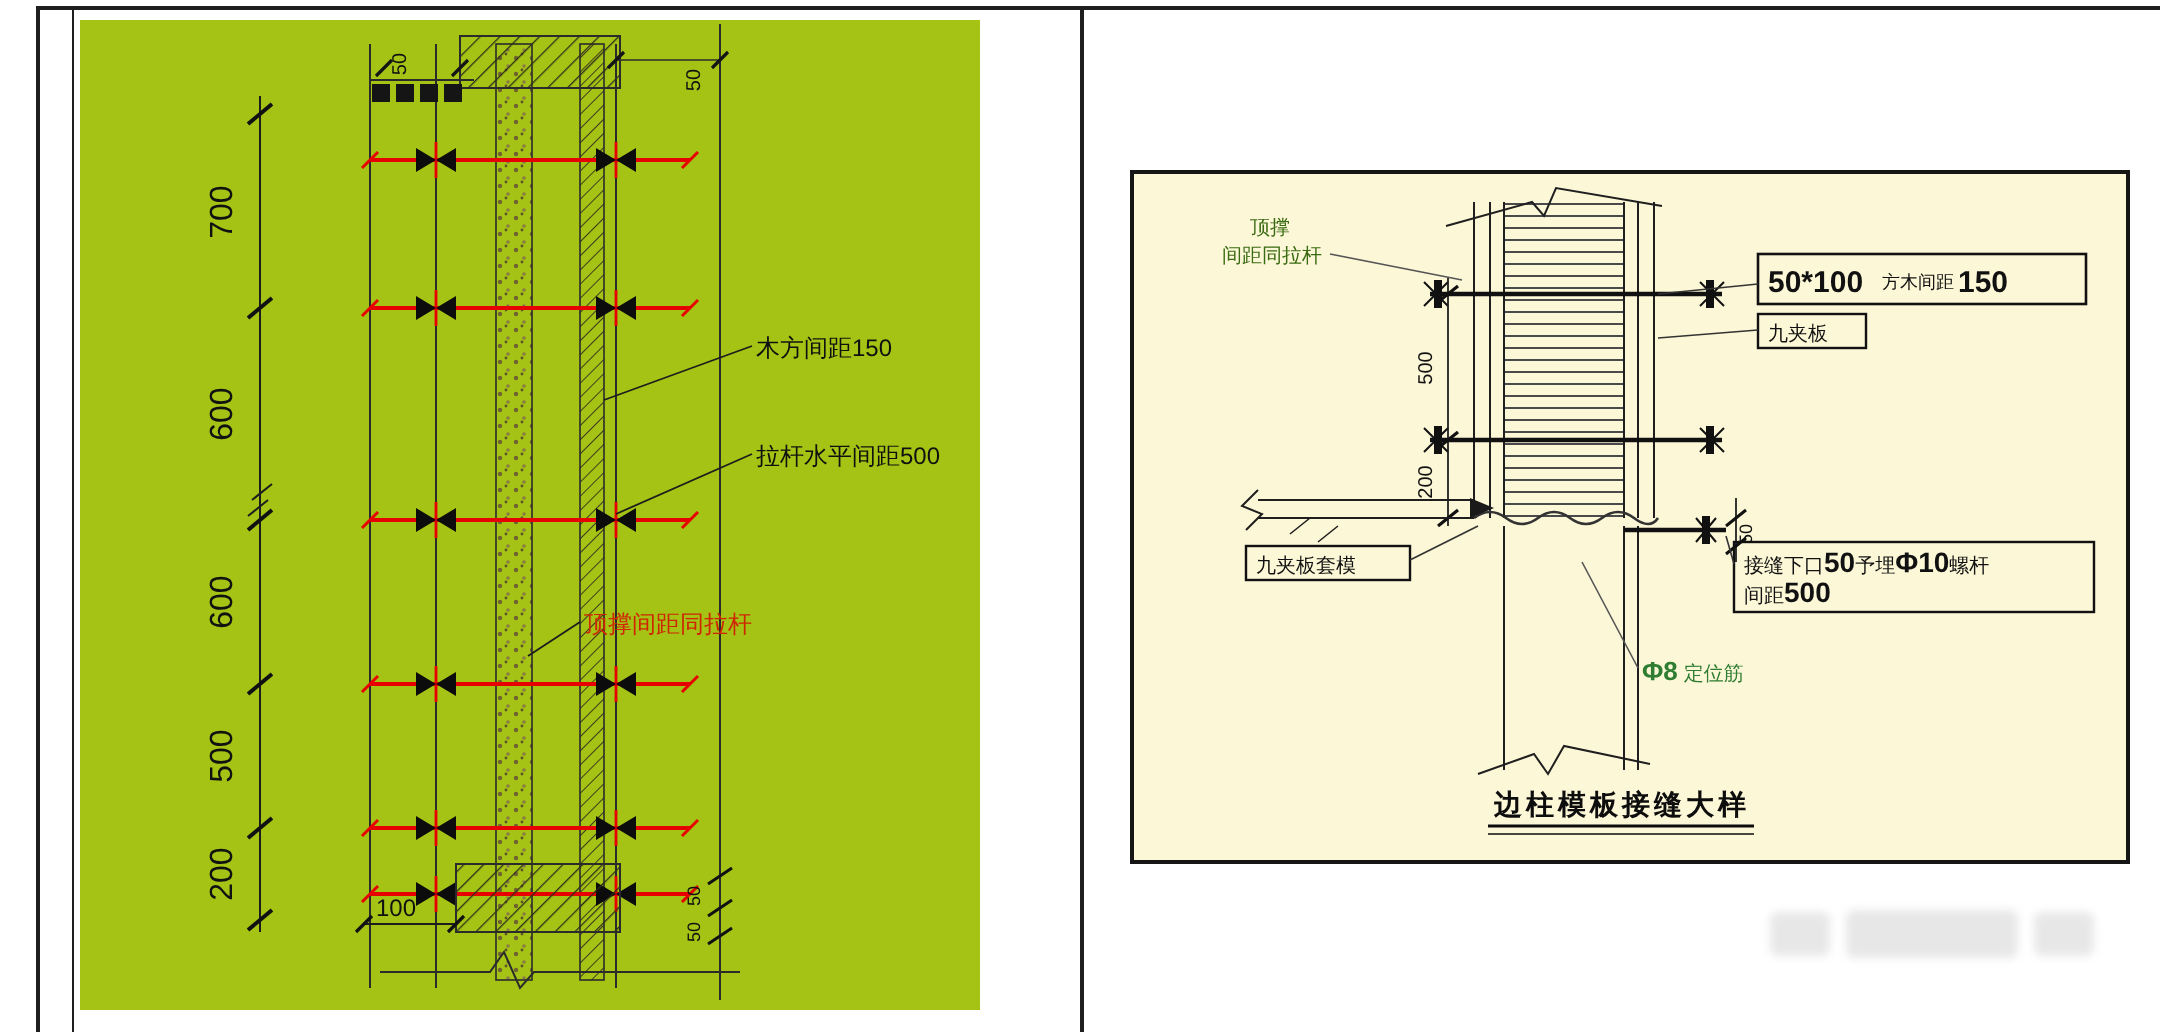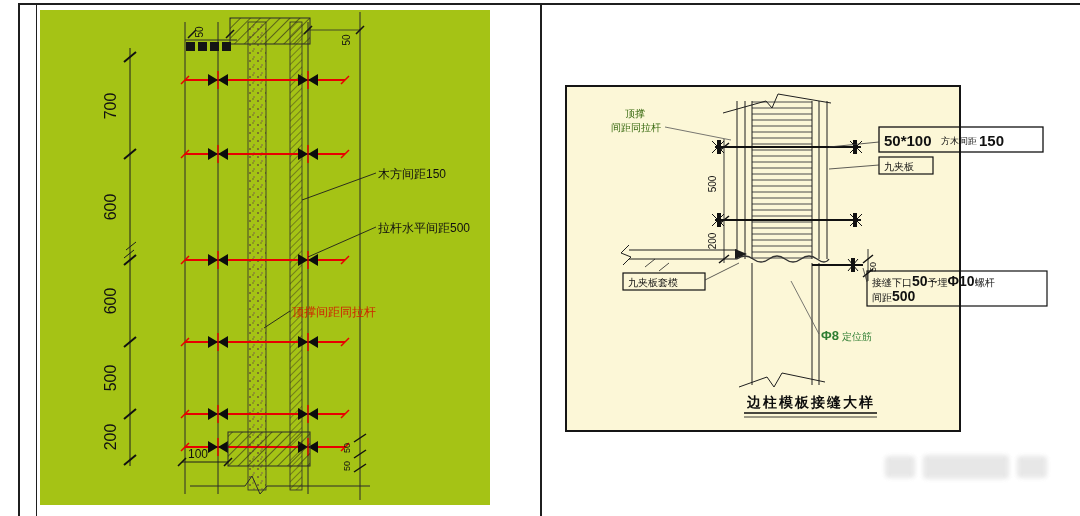--- a/index.html
+++ b/index.html
@@ -1,20 +1,20 @@
 <!DOCTYPE html>
 <html><head>
 <meta charset="utf-8">
 <style>
   html,body{margin:0;padding:0;}
   body{font-family:"Liberation Sans","DejaVu Sans",sans-serif;background:#ffffff;}
   .page{position:relative;width:1080px;height:516px;background:#ffffff;overflow:hidden;}
   .bline{position:absolute;background:#1f1f1f;}
   .panel-left{position:absolute;left:40px;top:10px;width:450px;height:495px;background:#a5c315;}
-  .panel-right{position:absolute;left:565px;top:85px;width:396px;height:347px;background:#fcf7d7;border:2px solid #151515;box-sizing:border-box;}
+  .panel-right{position:absolute;left:565px;top:85px;width:500px;height:347px;background:#fcf7d7;border:2px solid #151515;box-sizing:border-box;}
   svg{display:block;}
   svg text{font-family:"Liberation Sans","DejaVu Sans",sans-serif;}
   .watermark{position:absolute;left:885px;top:448px;width:175px;height:38px;display:flex;align-items:center;gap:8px;opacity:.7;}
   .watermark span{display:inline-block;background:#dedede;border-radius:4px;filter:blur(2px);}
 </style>
 </head>
 <body>
 
 <div class="page">
 

